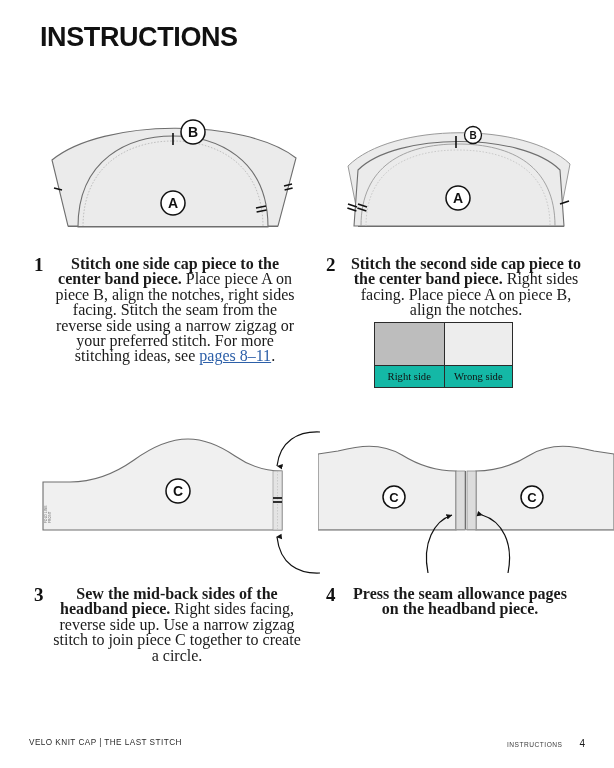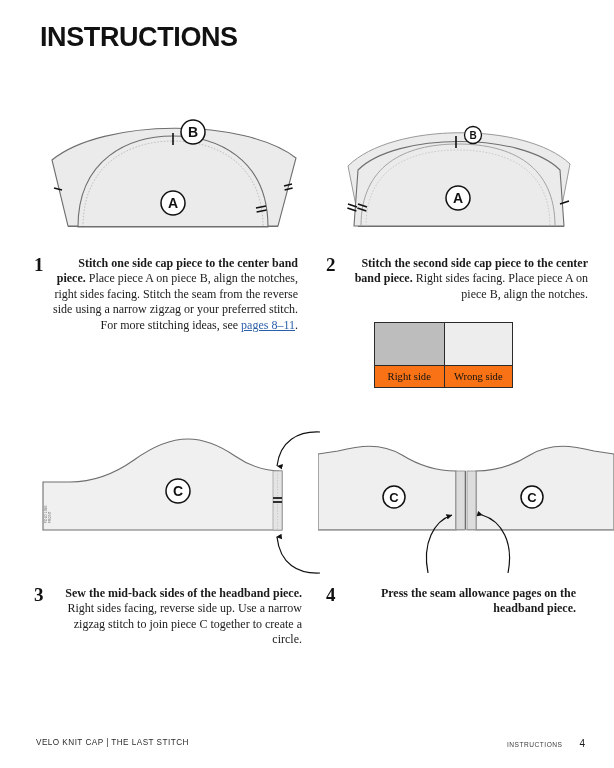--- a/index.html
+++ b/index.html
@@ -39,24 +39,24 @@
   .step-num {
     font-family: "Liberation Serif", "DejaVu Serif", serif;
     font-weight: bold;
     font-size: 19px;
     line-height: 17px;
     width: 18px;
     flex: 0 0 18px;
     color: #111111;
   }
   .step-text {
-    font-size: 12px;
+    font-size: 16px;
     line-height: 15.4px;
     color: #1a1a1a;
-    text-align: right;
+    text-align: center;
   }
   .step-text b {
     font-weight: bold;
   }
   .link {
     color: #2c5fa8;
     text-decoration: underline;
   }
 
   
@@ -91,27 +91,27 @@
   }
   .legend-labels {
     border-top: 1.2px solid #2b2b2b;
   }
   .legend-labels .legend-cell {
     height: 21px;
     line-height: 21px;
     text-align: center;
     font-size: 10.6px;
     color: #111111;
-    background: #f97316;
+    background: #14b8a6;
   }
 
   
   .footer {
     position: absolute;
-    left: 7px;
+    left: 0;
     right: 0;
     top: 738px;
     height: 22px;
     font-family: "Liberation Sans", "DejaVu Sans", sans-serif;
   }
   .footer-left {
     position: absolute;
     left: 29px;
     top: 0;
     font-size: 8.2px;

